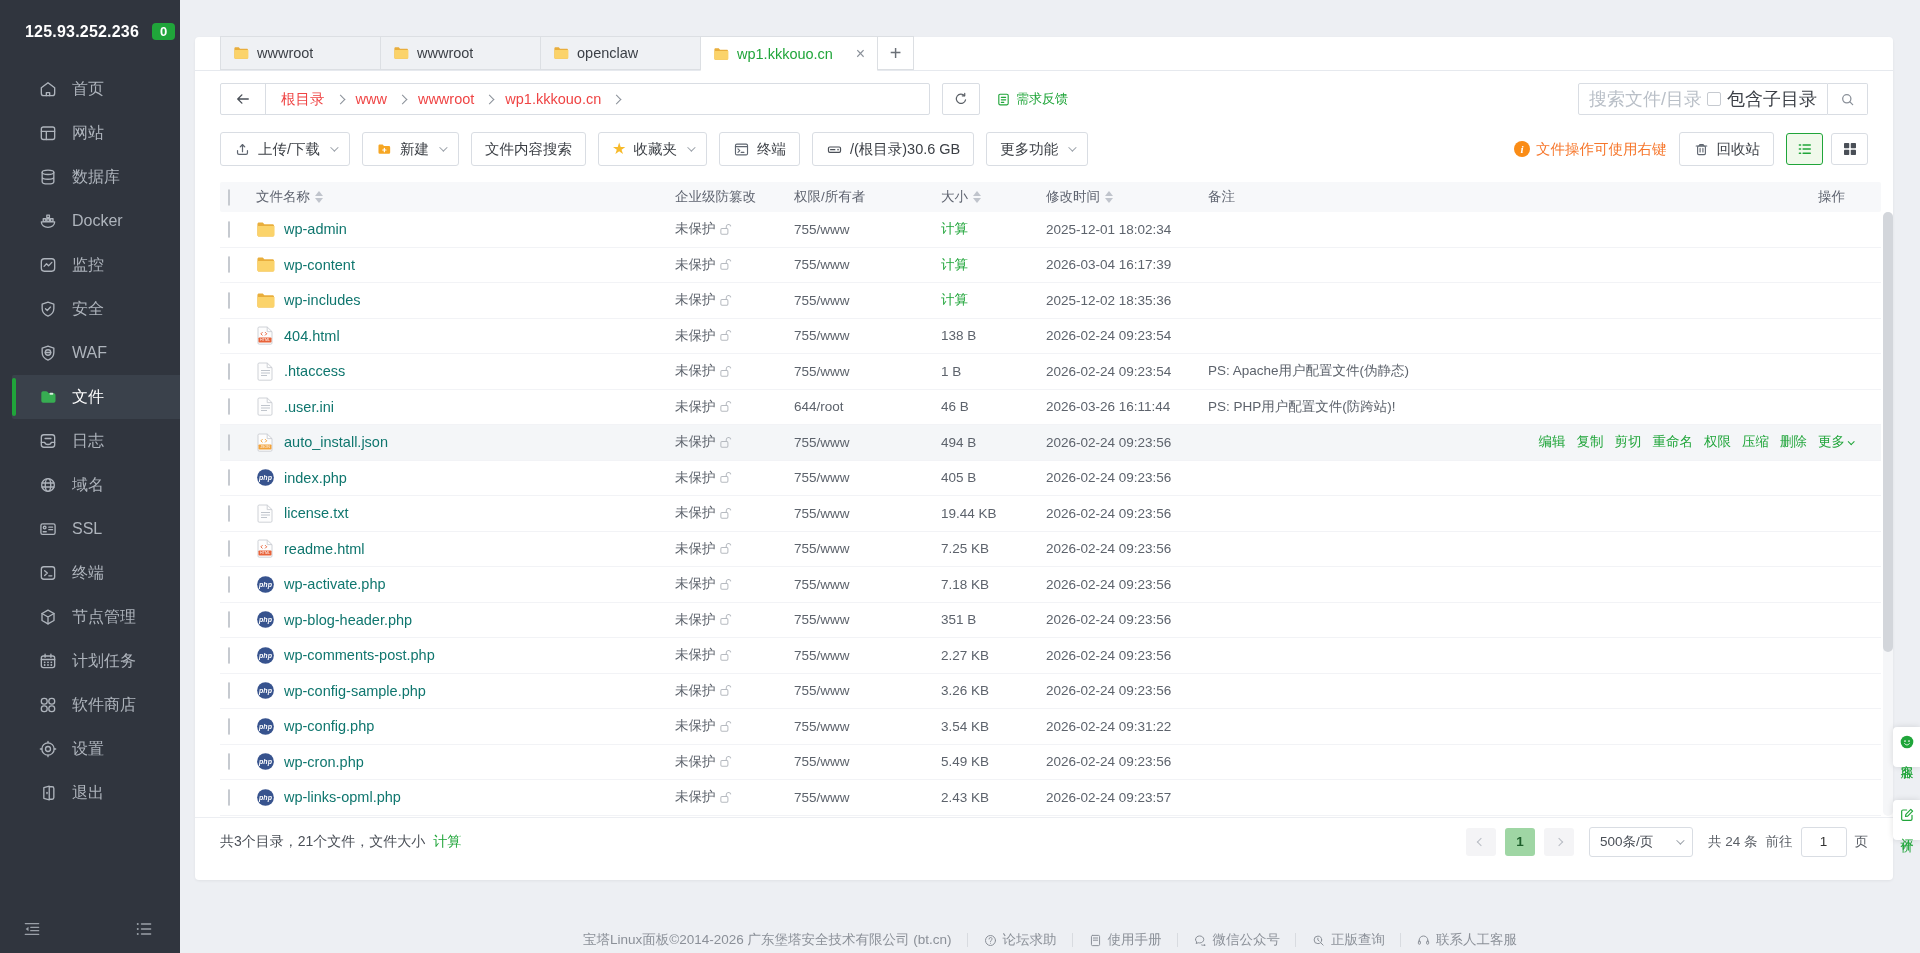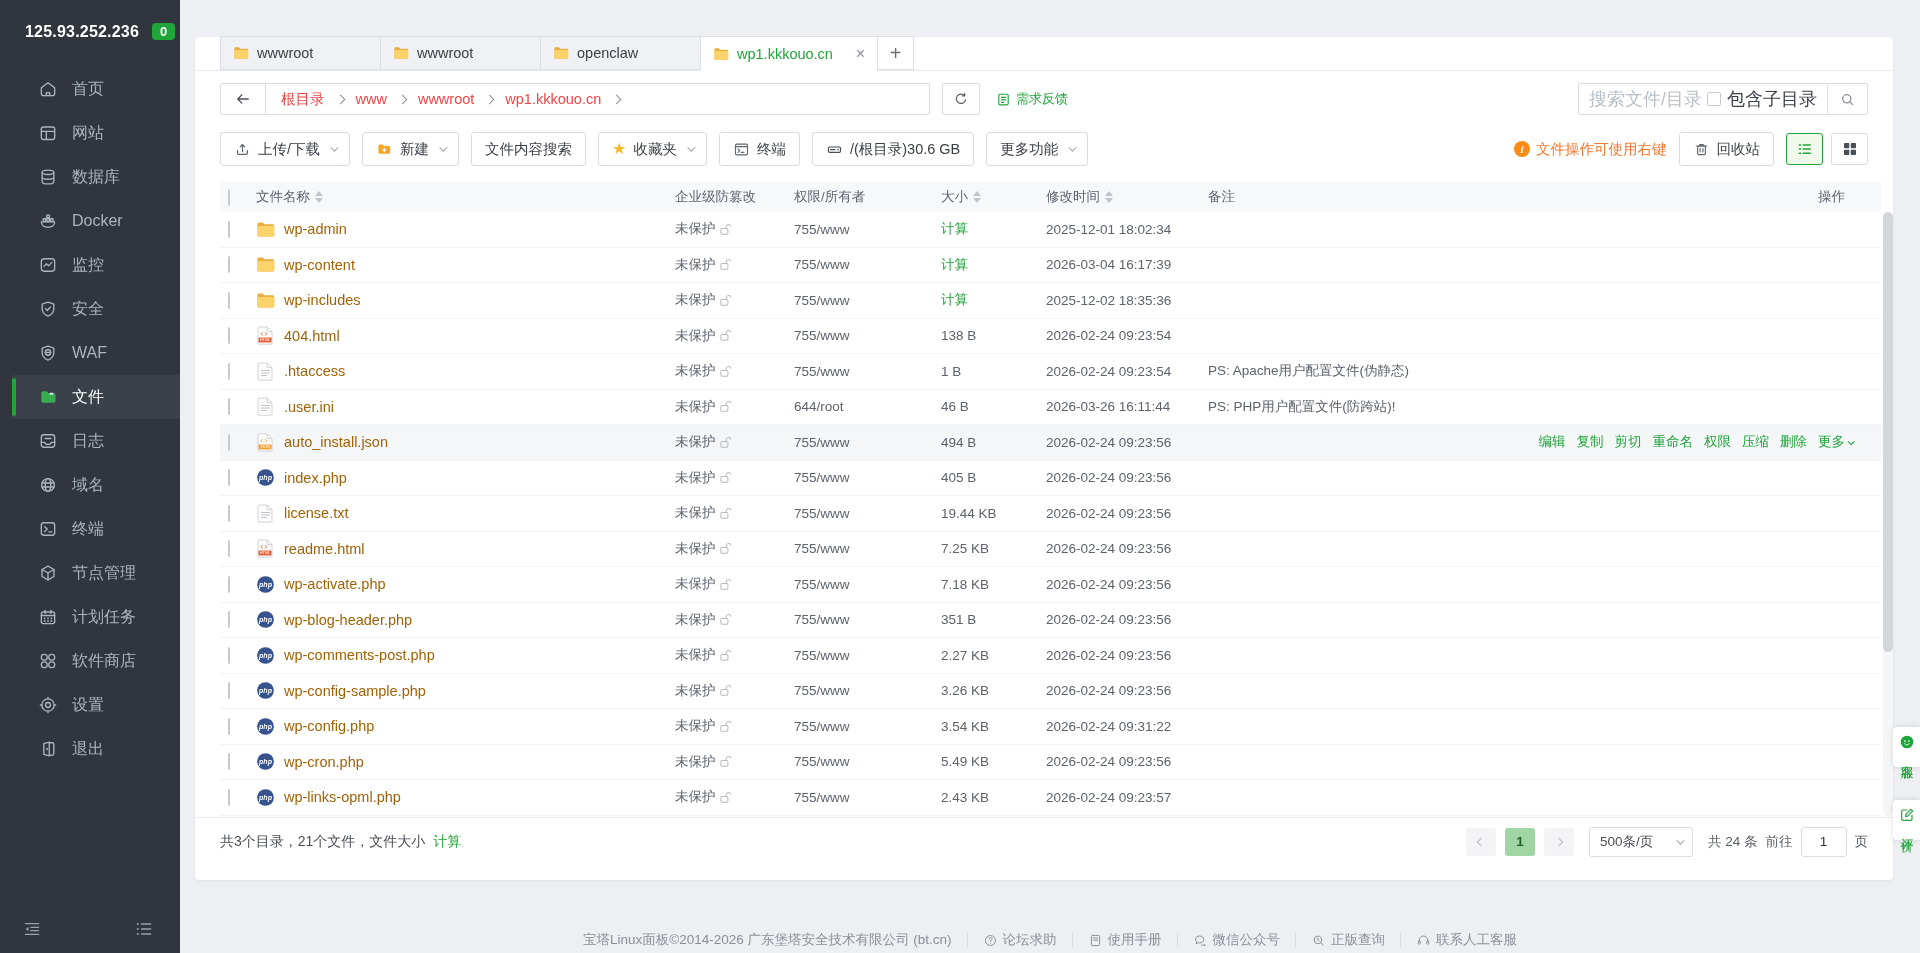--- a/index.html
+++ b/index.html
@@ -80,21 +80,21 @@
   .th { display:flex; align-items:center; gap:5px; }
   .th.right { justify-content:flex-end; padding-right:36px; }
   .sorters { display:flex; flex-direction:column; gap:2px; }
   .sorters i { width:0; height:0; border-left:4px solid transparent; border-right:4px solid transparent; display:block; }
   .sorters .up { border-bottom:5px solid #c0c4cc; }
   .sorters .dn { border-top:5px solid #c0c4cc; }
   .tbody { }
   .trow { height:35.5px; border-bottom:1px solid #f2f3f6; font-size:13.5px; color:#5d636c; cursor:default; }
   .trow.hovered { background:#f4f6f8; }
   .cell-check { padding-left:8px; }
-  .cell-name { display:flex; align-items:center; gap:9px; font-size:14.5px; color:#a16207; }
+  .cell-name { display:flex; align-items:center; gap:9px; font-size:14.5px; color:#0f766e; }
   .cell-name .f-ico svg { width:19px; height:19px; }
   .cell-protect { display:flex; align-items:center; gap:3px;text-align:right; }
   .cell-protect svg { width:13px; height:13px; color:#b6bac0; }
   .green-link { color:#20a53a; cursor:pointer; }
   .cell-actions { display:flex; justify-content:flex-end; gap:11px; padding-right:28px; font-size:13.5px; }
   .cell-actions .act { color:#20a53a; cursor:pointer; white-space:nowrap; display:flex; align-items:center; gap:3px; }
   .g-caret { width:5px; height:5px; border-right:1.3px solid #20a53a; border-bottom:1.3px solid #20a53a; transform:rotate(45deg) translateY(-1px); display:inline-block; }
   .vscroll { position:absolute; top:30px; right:-12px; width:10px; height:604px; background:#f5f6f8; border-radius:5px; }
   .vthumb { position:absolute; top:0; left:0; width:10px; height:440px; background:#d3d6db; border-radius:5px; }
 
@@ -222,20 +222,30 @@
       </div>
       <div class="side-item">
         <span class="s-ico">
           <svg viewBox="0 0 24 24" fill="none" stroke="currentColor" stroke-width="1.6" stroke-linecap="round" stroke-linejoin="round">
             <circle cx="12" cy="12" r="7.6"></circle>
             <ellipse cx="12" cy="12" rx="3.3" ry="7.6"></ellipse>
             <path d="M4.8 9.6h14.4M4.8 14.4h14.4"></path>
           </svg>
         </span>
         <span class="s-label">域名</span>
+      </div>
+      <div class="side-item">
+        <span class="s-ico">
+          <svg viewBox="0 0 24 24" fill="none" stroke="currentColor" stroke-width="1.6" stroke-linecap="round" stroke-linejoin="round">
+            <rect x="3.5" y="5.8" width="17" height="12.6" rx="2"></rect>
+            <circle cx="8" cy="10.3" r="1.6"></circle>
+            <path d="M6.3 15.3h3.6M13 9.8h4.5M13 12.8h4.5"></path>
+          </svg>
+        </span>
+        <span class="s-label">SSL</span>
       </div>
       <div class="side-item">
         <span class="s-ico">
           <svg viewBox="0 0 24 24" fill="none" stroke="currentColor" stroke-width="1.6" stroke-linecap="round" stroke-linejoin="round">
             <rect x="4" y="4.5" width="16" height="15" rx="3"></rect>
             <path d="M8 9.2l3.2 2.9L8 15"></path>
             <path d="M13 15.4h3.6"></path>
           </svg>
         </span>
         <span class="s-label">终端</span>

